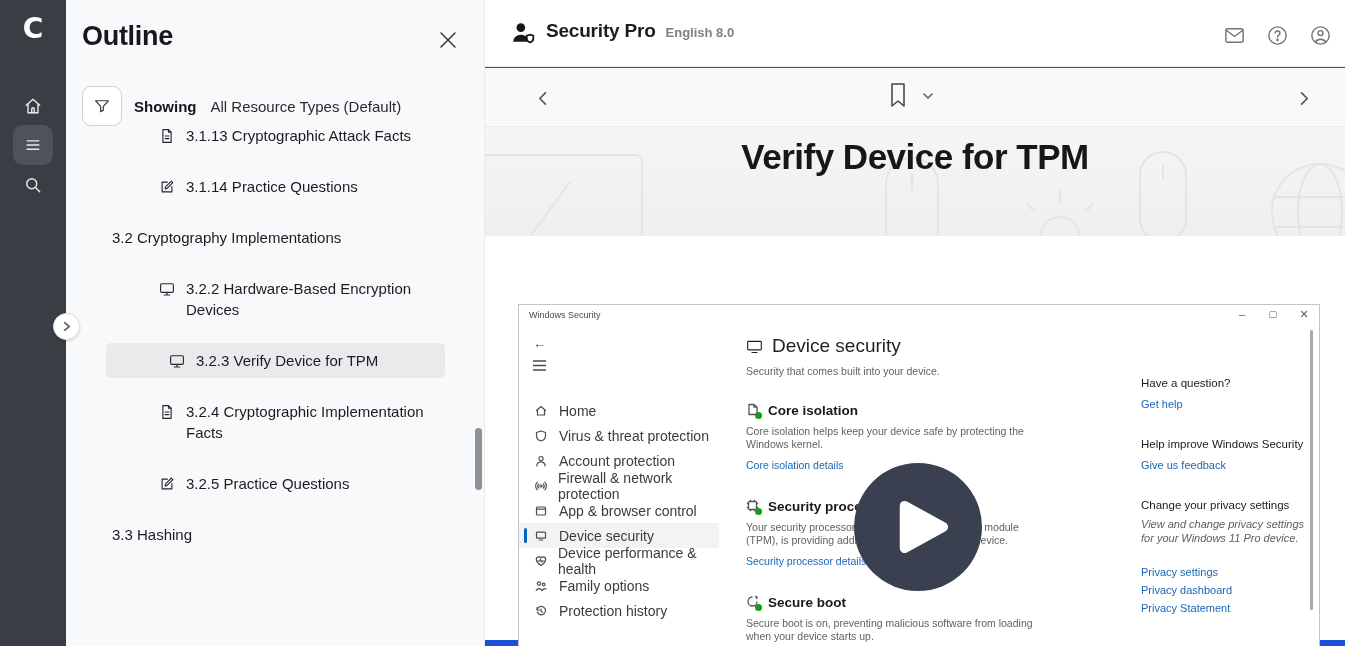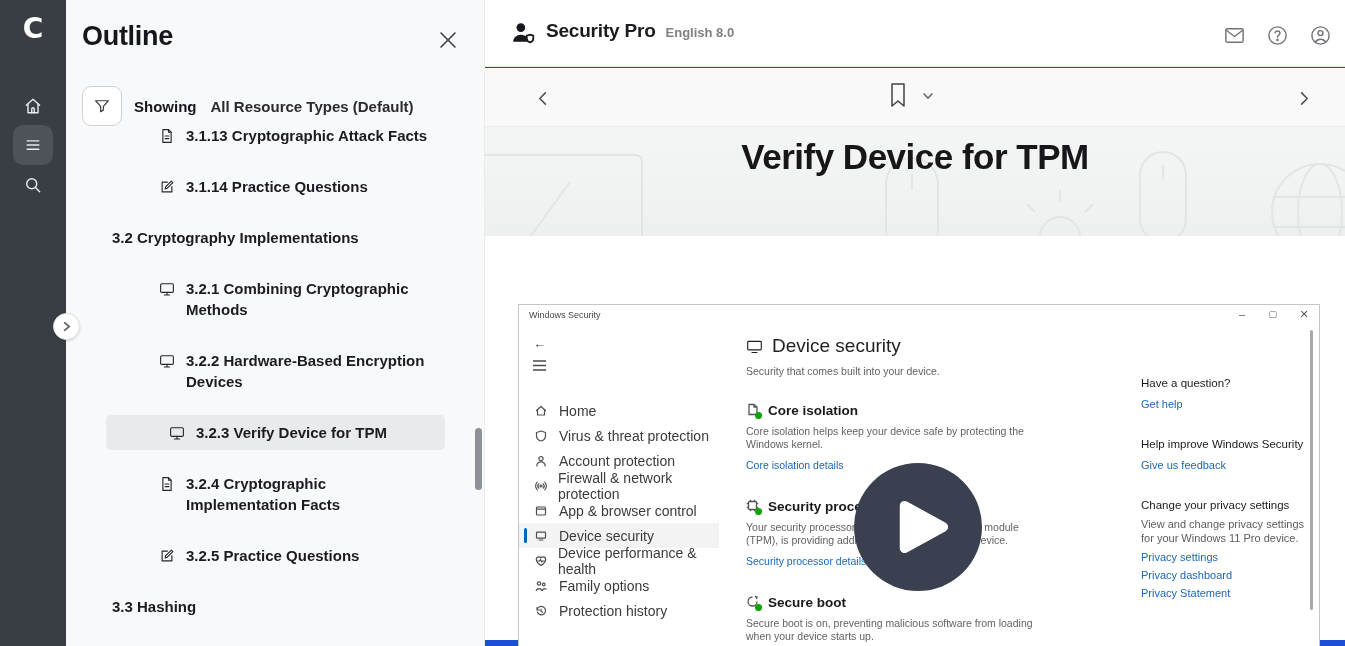--- a/index.html
+++ b/index.html
@@ -19,23 +19,23 @@
 
   
   .outline { position:absolute; left:66px; top:0; width:419px; height:646px; background:#f8f9fa; border-right:1px solid #ebebeb; overflow:hidden; }
   .outline-title { position:absolute; left:16px; top:21px; font-size:27px; font-weight:700; color:#17161d; letter-spacing:-.3px; }
   .outline-close { position:absolute; right:24px; top:28px; width:24px; height:24px; cursor:pointer; }
   .outline-close svg { width:24px; height:24px; stroke:#3c4043; fill:none; stroke-width:1.6; stroke-linecap:round; }
   .filter-row { position:absolute; left:16px; top:86px; display:flex; align-items:center; }
   .filter-btn { width:40px; height:40px; background:#fff; border:1px solid #cfd1d3; border-radius:9px; display:flex; align-items:center; justify-content:center; cursor:pointer; }
   .filter-btn svg { width:18px; height:18px; stroke:#3c4043; fill:none; stroke-width:1.6; stroke-linejoin:round; }
   .filter-label { margin-left:12px; font-size:15px; font-weight:700; color:#17161d; }
-  .filter-value { margin-left:14px; font-size:15px; color:#2a2a30;font-weight:bold; }
+  .filter-value { margin-left:14px; font-size:15px; color:#2a2a30; }
   .o-list { position:absolute; left:0; top:126px; width:419px; height:520px; overflow:hidden; }
-  .o-item { display:flex; align-items:flex-start; gap:9px; margin:0 40px 16px 30px; padding:7px 6px 7px 62px; font-size:15px; font-weight:700; color:#1c1b22; line-height:21px; border-radius:5px; cursor:pointer; position:relative; }
+  .o-item { display:flex; align-items:flex-start; gap:9px; margin:0 40px 16px 30px; padding:7px 6px 7px 62px; font-size:15px; font-weight:400; color:#1c1b22; line-height:21px; border-radius:5px; cursor:pointer; position:relative; }
   .o-item.section { padding-left:16px; cursor:default; }
   .o-item.selected { background:#e9eaec;margin-left:40px; }
   .o-item .o-icon { flex:0 0 19px; height:21px; display:flex; align-items:center; }
   .o-item .o-icon svg { width:18px; height:18px; stroke:#26252c; fill:none; stroke-width:1.5; stroke-linecap:round; stroke-linejoin:round; }
   .o-scroll { position:absolute; right:2px; top:428px; width:7px; height:62px; background:#8e9296; border-radius:4px; }
 
   
   .main { position:absolute; left:485px; top:0; width:860px; height:646px; background:#1d4ed8; }
   .mheader { position:absolute; left:0; top:0; width:860px; height:67px; background:#fff; border-bottom:1px solid #e9e9e9; }
   .course { position:absolute; left:25px; top:20px; display:flex; align-items:baseline; }
@@ -83,21 +83,21 @@
   .wc-section { margin-top:26px; }
   .wc-sec-title { display:flex; align-items:flex-start; gap:8px; font-size:13.5px; font-weight:700; color:#191919; }
   .sec-icon { position:relative; width:14px; height:14px; }
   .sec-icon svg.base { width:13px; height:13px; stroke:#555; fill:none; stroke-width:1.3; stroke-linejoin:round; }
   .sec-icon .chk { position:absolute; right:-2px; bottom:-2px; width:7px; height:7px; background:#12a10e; border-radius:50%; }
   .wc-body { margin-top:7px; font-size:10.5px; line-height:12.5px; color:#64625f; }
   .wc-link { display:inline-block; margin-top:9px; font-size:10.5px; color:#1a66b8; cursor:pointer; }
   .win-aside { position:absolute; left:622px; top:72px; width:165px; }
   .wa-group { margin-bottom:25px; }
   .wa-title { font-size:11.5px; color:#1b1b1b; margin-bottom:6px; }
-  .wa-body { font-size:11px; line-height:14px; color:#5f5d5a; margin-bottom:3px; }
+  .wa-body { font-size:11px; line-height:14px; color:#5f5d5a; margin-bottom:18px;font-style:italic; }
   .wa-link { font-size:11px; color:#1a66b8; line-height:18px; cursor:pointer; }
   .win-scroll { position:absolute; right:6px; top:25px; width:3px; height:280px; background:#a9a9a9; border-radius:2px; }
 
   .play-overlay { position:absolute; left:369px; top:227px; width:128px; height:128px; border-radius:50%; background:#3a4050; display:flex; align-items:center; justify-content:center; cursor:pointer; z-index:3; }
   .play-overlay svg { width:58px; height:58px; margin-left:8px; }
 </style>
 </head>
 <body>
 
 <div id="app">
@@ -160,29 +160,20 @@
           <span class="o-icon">
             <svg viewBox="0 0 24 24">
               <path d="M12.5 5.5H5.5v13h13v-7"></path>
               <path d="M9.5 14.5l.9-2.9 7.4-7.4 2 2-7.4 7.4-2.9.9z"></path>
             </svg>
           </span>
           <span>3.1.14 Practice Questions</span>
         </div>
         <div class="o-item section">
           <span>3.2 Cryptography Implementations</span>
-        </div>
-        <div class="o-item">
-          <span class="o-icon">
-            <svg viewBox="0 0 24 24">
-              <rect x="3.5" y="5" width="17" height="11.5" rx="1.5"></rect>
-              <path d="M8.5 20h7M12 16.5V20"></path>
-            </svg>
-          </span>
-          <span>3.2.1 Combining Cryptographic Methods</span>
         </div>
         <div class="o-item">
           <span class="o-icon">
             <svg viewBox="0 0 24 24">
               <rect x="3.5" y="5" width="17" height="11.5" rx="1.5"></rect>
               <path d="M8.5 20h7M12 16.5V20"></path>
             </svg>
           </span>
           <span>3.2.2 Hardware-Based Encryption Devices</span>
         </div>

